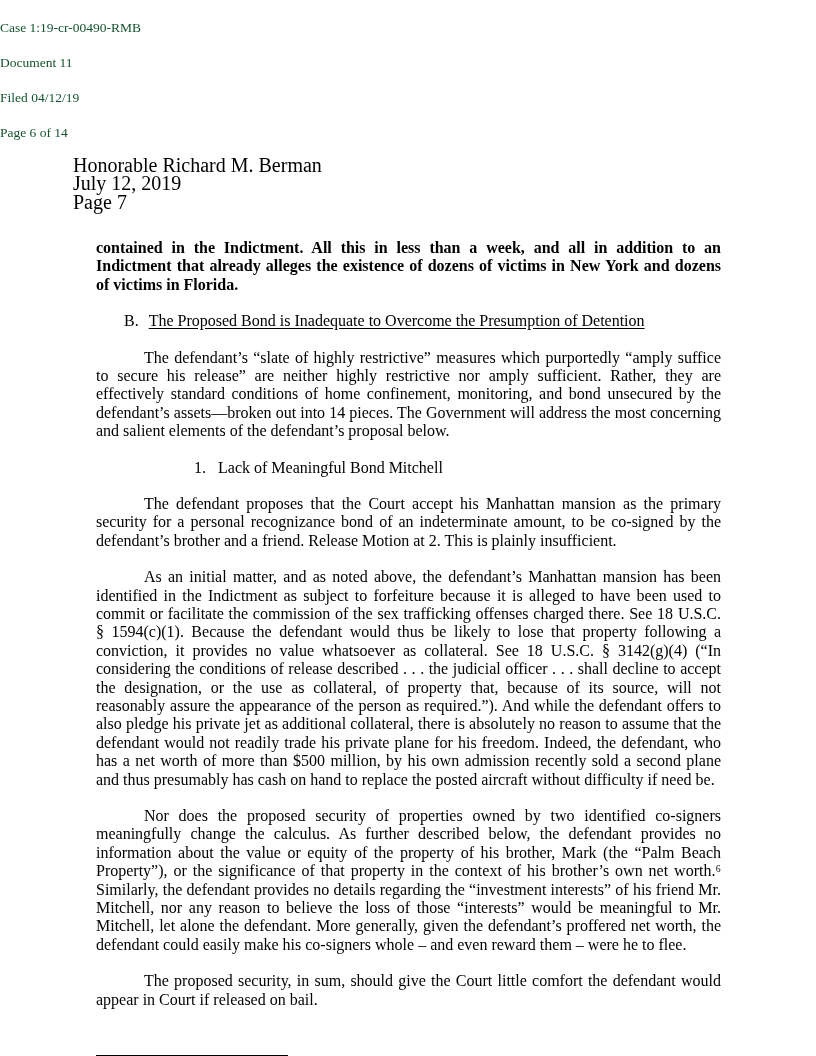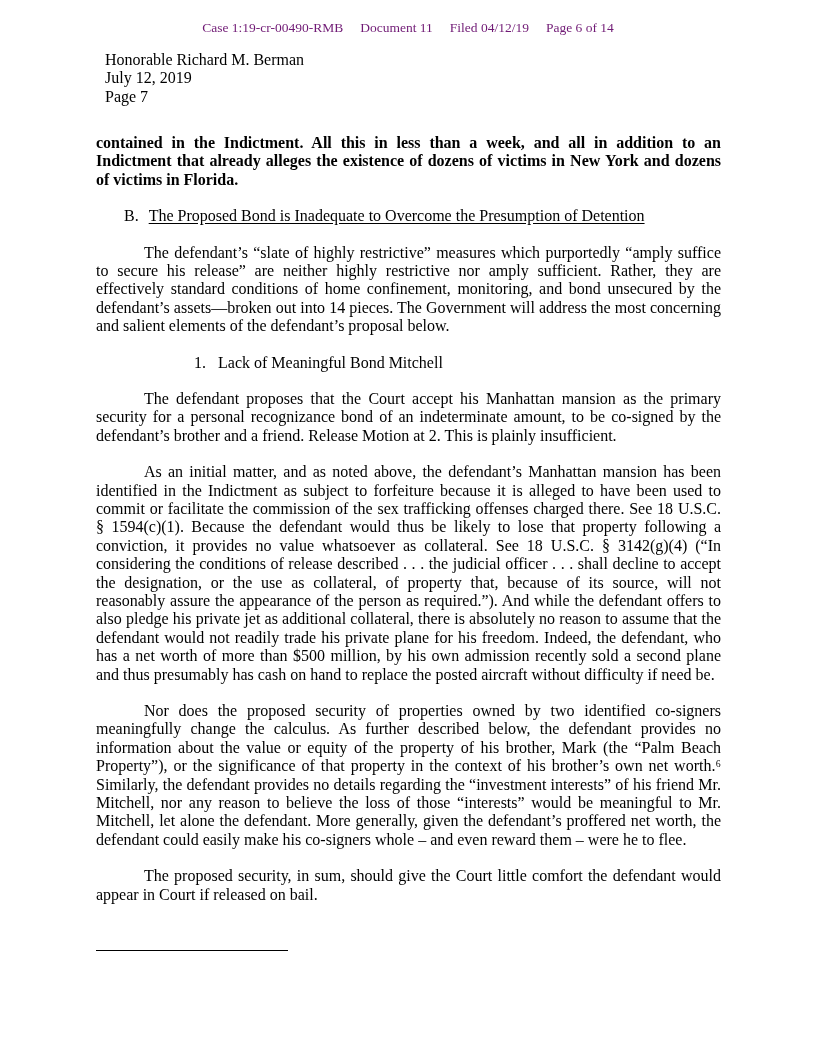--- a/index.html
+++ b/index.html
@@ -20,22 +20,22 @@
   }
   .stamp {
     padding-top: 19px;
     display: flex;
     justify-content: center;
     gap: 17px;
     font-size: 13.5px;
     line-height: 18px;
   }
   .address {
-    margin: 14px 0 0 105px;
-    font-size: 16px;
+    margin: 14px 0 0 73px;
+    font-size: 20px;
     line-height: 18.3px;
   }
   .content {
     padding: 0 95px 0 96px;
     font-size: 16px;
     line-height: 18.4px;
   }
   .content p { margin-top: 18px; text-align: justify; }
   .content p:first-child { margin-top: 28px; font-weight: bold; }
   p.noindent { text-indent: 0; }
@@ -72,21 +72,21 @@
     font-size: 10.5px;
     vertical-align: super;
     line-height: 0;
   }
 </style>
 </head>
 <body>
 
 <div class="page">
 
-  <div class="stamp" style="color: #701a75;">
+  <div class="stamp" style="color: #14532d; flex-direction: column;">
     <span>Case 1:19-cr-00490-RMB</span>
     <span>Document 11</span>
     <span>Filed 04/12/19</span>
     <span>Page 6 of 14</span>
   </div>
 
   <div class="address">
     <div>Honorable Richard M. Berman</div>
     <div>July 12, 2019</div>
     <div>Page 7</div>

